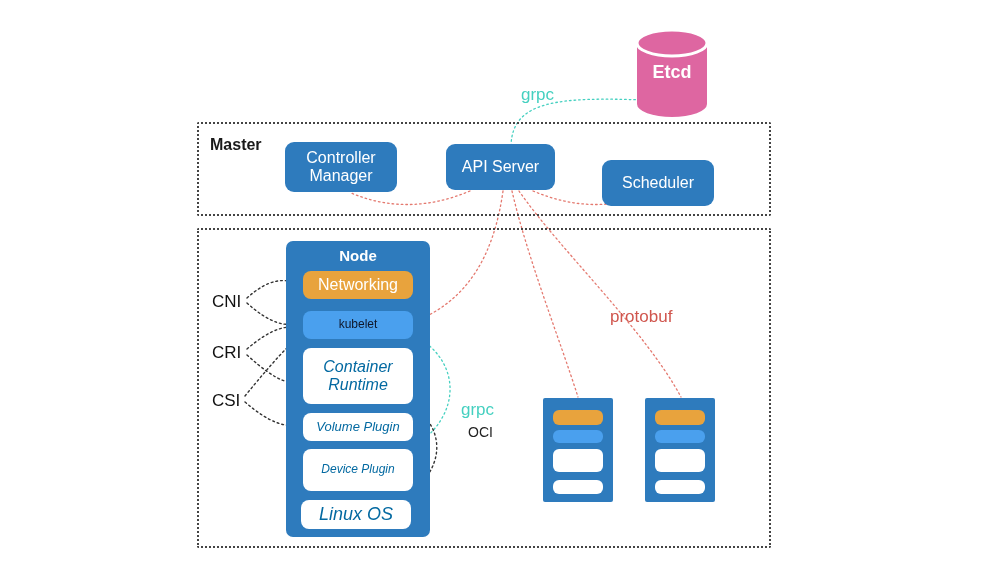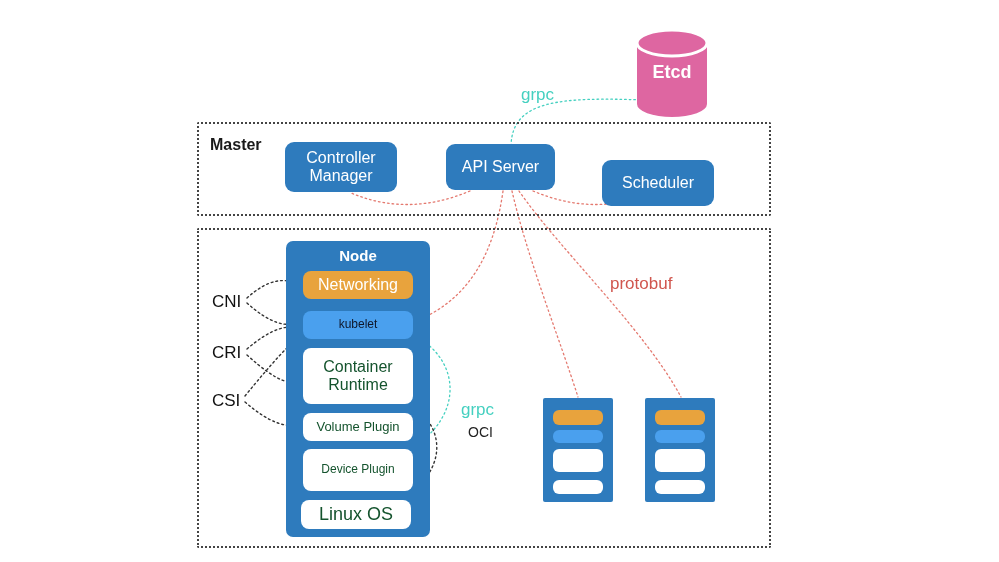--- a/index.html
+++ b/index.html
@@ -62,31 +62,31 @@
     border-radius: 8px;
     display: flex;
     align-items: center;
     justify-content: center;
     text-align: center;
     box-sizing: border-box;
     line-height: 1.15;
   }
   .pill-orange { background: var(--orange, #e8a33d); color: #fff; font-size: 16px; }
   .pill-lightblue { background: var(--light-blue, #4aa0ee); color: #0f172a; font-size: 12px; text-align: right; }
-  .pill-white { background: #ffffff; color: #14532d; }
+  .pill-white { background: #ffffff; color: #0369a1; font-style: italic; }
 
   
   .iface-label {
     position: absolute;
     font-size: 17px;
     color: #111;
   }
   .annot { position: absolute; font-size: 17px; }
   .annot-teal { color: var(--teal, #45d0c0); margin-top: 20px; }
-  .annot-red { color: var(--red, #d0564e); }
+  .annot-red { color: var(--red, #d0564e); margin-top: 33px; }
   .annot-black { color: #222; font-size: 14px; }
 
   
   .etcd-label {
     position: absolute;
     color: #ffffff;
     font-weight: bold;
     font-size: 18px;
     width: 70px;
     text-align: center;

